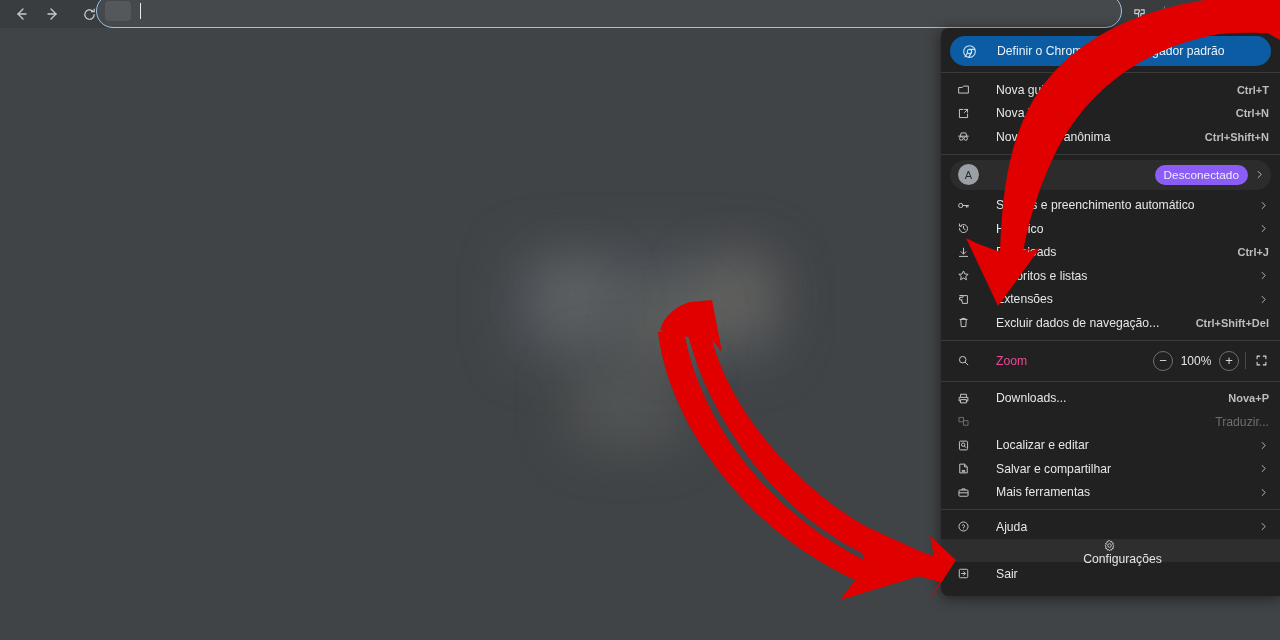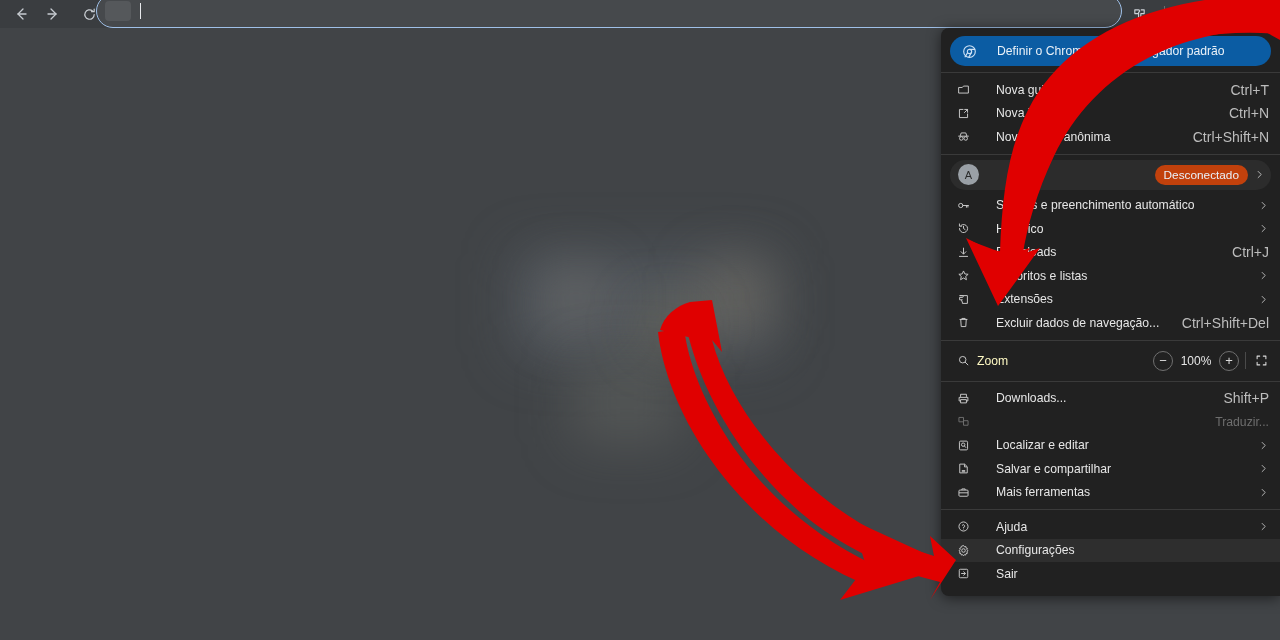--- a/index.html
+++ b/index.html
@@ -111,61 +111,61 @@
   .promo .lbl { margin-left: 11px; font-size: 12.2px; }
 
   .sep { height: 1px; background: #3a3a3a; margin: 5px 0; }
 
   .row {
     height: 23.5px;
     display: flex; align-items: center;
     padding: 0 11px 0 16px;
     position: relative;
   }
-  .row.hover { background: #2e2e2e; }
+  .row.hover { background: #2e2e2e; flex-direction: column; }
   .row .ic {
     width: 20px; flex: none;
     display: flex; align-items: center; justify-content: flex-start;
     color: #c9c9c9;
   }
   .row .lbl { margin-left: 19px; flex: 1; color: #e6e6e6; white-space: nowrap; }
-  .row .accel { color: #bdbdbd; font-size: 14px; }
+  .row .accel { color: #bdbdbd; font-size: 11px; font-weight: bold; }
   .row .chev { color: #c2c2c2; display: flex; align-items: center; }
   .row.disabled .lbl, .row.disabled .ic { color: #6e6e6e; text-align: right; }
 
   
   .account {
     margin: 4px 9px 4px 9px;
     height: 30px; border-radius: 16px;
     background: #2c2c2c;
     display: flex; align-items: center;
     padding: 0 6px 0 8px;
   }
   .avatar {
     width: 21px; height: 21px; border-radius: 50%;
     background: #9aa0a6; color: #2a2a2a;
     display: flex; align-items: center; justify-content: center;
     font-size: 11px; flex: none;
   }
   .account .spacer { flex: 1; }
   .chip {
-    background: #c2410c; color: #e9f1fa;
+    background: #8b5cf6; color: #e9f1fa;
     border-radius: 11px; height: 20px;
     display: flex; align-items: center;
     padding: 0 9px; font-size: 11.8px;
   }
   .account .chev { margin-left: 6px; color: #c5c5c5; display: flex; align-items: center; }
 
   
   .zoomrow {
     height: 30px; display: flex; align-items: center;
     padding: 0 12px 0 16px;
   }
   .zoomrow .ic { width: 20px; color: #c9c9c9; display: flex; }
-  .zoomrow .lbl { flex: 1; color: #fef9c3; }
+  .zoomrow .lbl { margin-left: 19px; flex: 1; color: #ec4899; }
   .zbtn {
     width: 20px; height: 20px; border-radius: 50%;
     border: 1px solid #6f6f6f; color: #dcdcdc;
     display: flex; align-items: center; justify-content: center;
     font-size: 13px; line-height: 1;
   }
   .zlevel { width: 46px; text-align: center; color: #e6e6e6; font-size: 12px; }
   .zdiv { width: 1px; height: 17px; background: #4a4a4a; margin: 0 9px 0 6px; }
   .zfs { color: #dcdcdc; display: flex; align-items: center; }
 
@@ -390,21 +390,21 @@
 
     <div class="sep"></div>
 
     <div class="row">
       <span class="ic">
         <svg width="13" height="13" viewBox="0 0 16 16" fill="none" stroke="currentColor" stroke-width="1.2">
           <path d="M4.4 6 V2.8 H11.6 V6 M4.4 11 H2.6 V6.6 H13.4 V11 H11.6 M4.4 9.4 H11.6 V13.4 H4.4z" stroke-linejoin="round"></path>
         </svg>
       </span>
       <span class="lbl">Downloads...</span>
-      <span class="accel">Shift+P</span>
+      <span class="accel">Nova+P</span>
     </div>
     <div class="row disabled">
       <span class="ic">
         <svg width="13" height="13" viewBox="0 0 16 16" fill="none" stroke="currentColor" stroke-width="1.2">
           <path d="M2.4 3 H8 V8.4 H2.4z" stroke-linejoin="round"></path>
           <path d="M8 7 H13.6 V12.6 H8z" stroke-linejoin="round"></path>
         </svg>
       </span>
       <span class="lbl">Traduzir...</span>
     </div>

